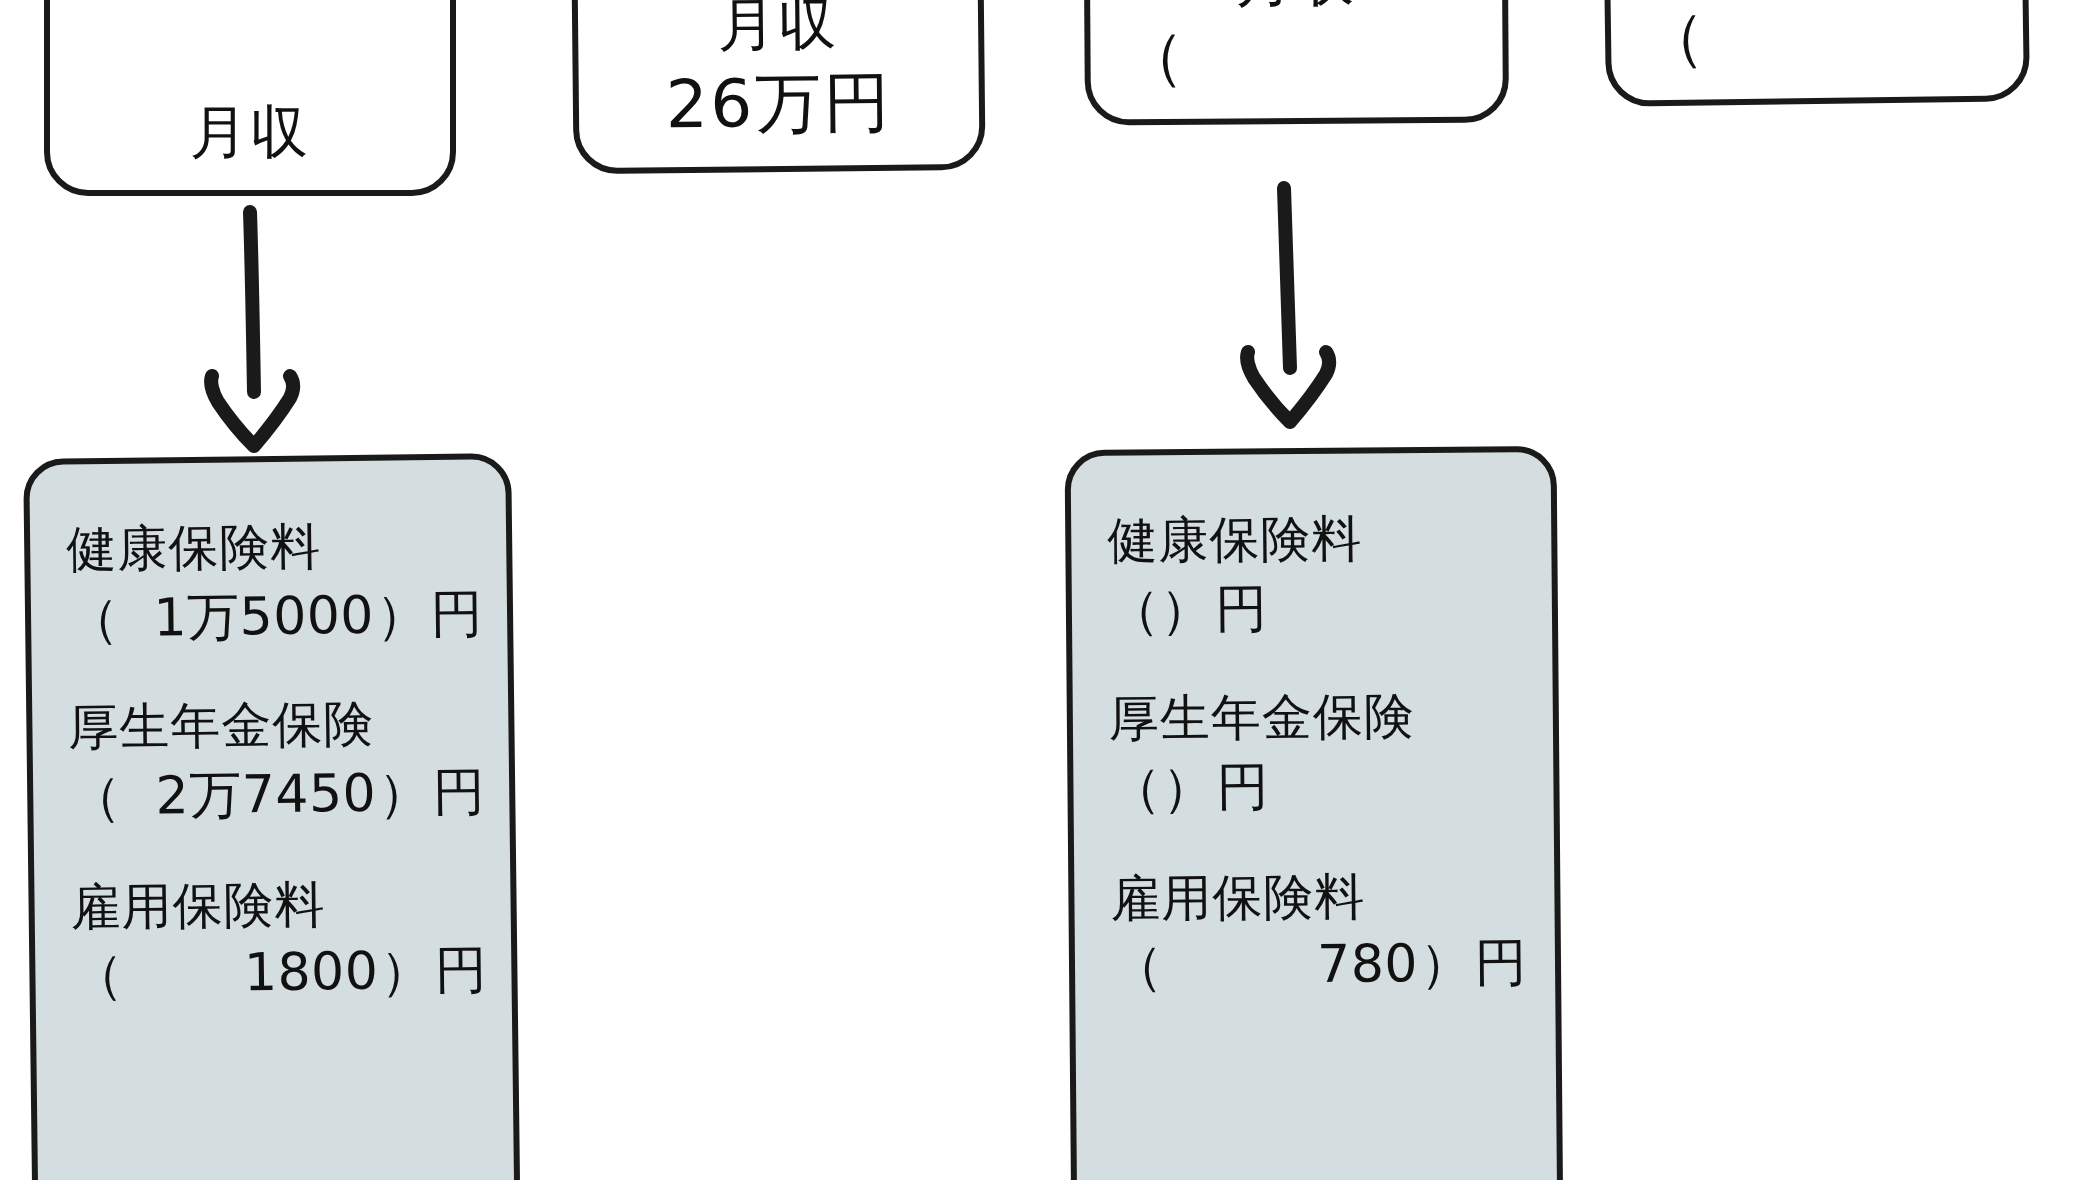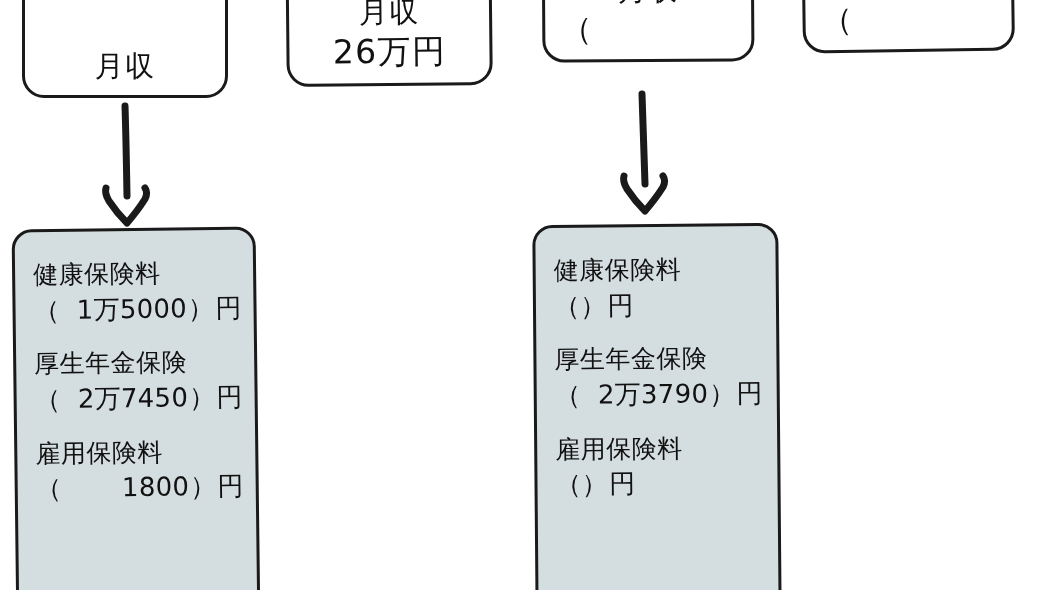--- a/index.html
+++ b/index.html
@@ -197,29 +197,29 @@
           <div class="entry-value wide">
             <span class="paren-open">（</span>
             <span class="paren-close">）</span>
             <span class="yen">円</span>
           </div>
         </div>
         <div class="entry">
           <div class="entry-name">厚生年金保険</div>
           <div class="entry-value wide">
             <span class="paren-open">（</span>
-            <span class="val-num">2万3790</span>
             <span class="paren-close">）</span>
             <span class="yen">円</span>
           </div>
         </div>
         <div class="entry">
           <div class="entry-name">雇用保険料</div>
           <div class="entry-value wide">
             <span class="paren-open">（</span>
+            <span class="val-num">780</span>
             <span class="paren-close">）</span>
             <span class="yen">円</span>
           </div>
         </div>
       </div>
     </div>
   </div>
 
   <div class="column col-2">
 

